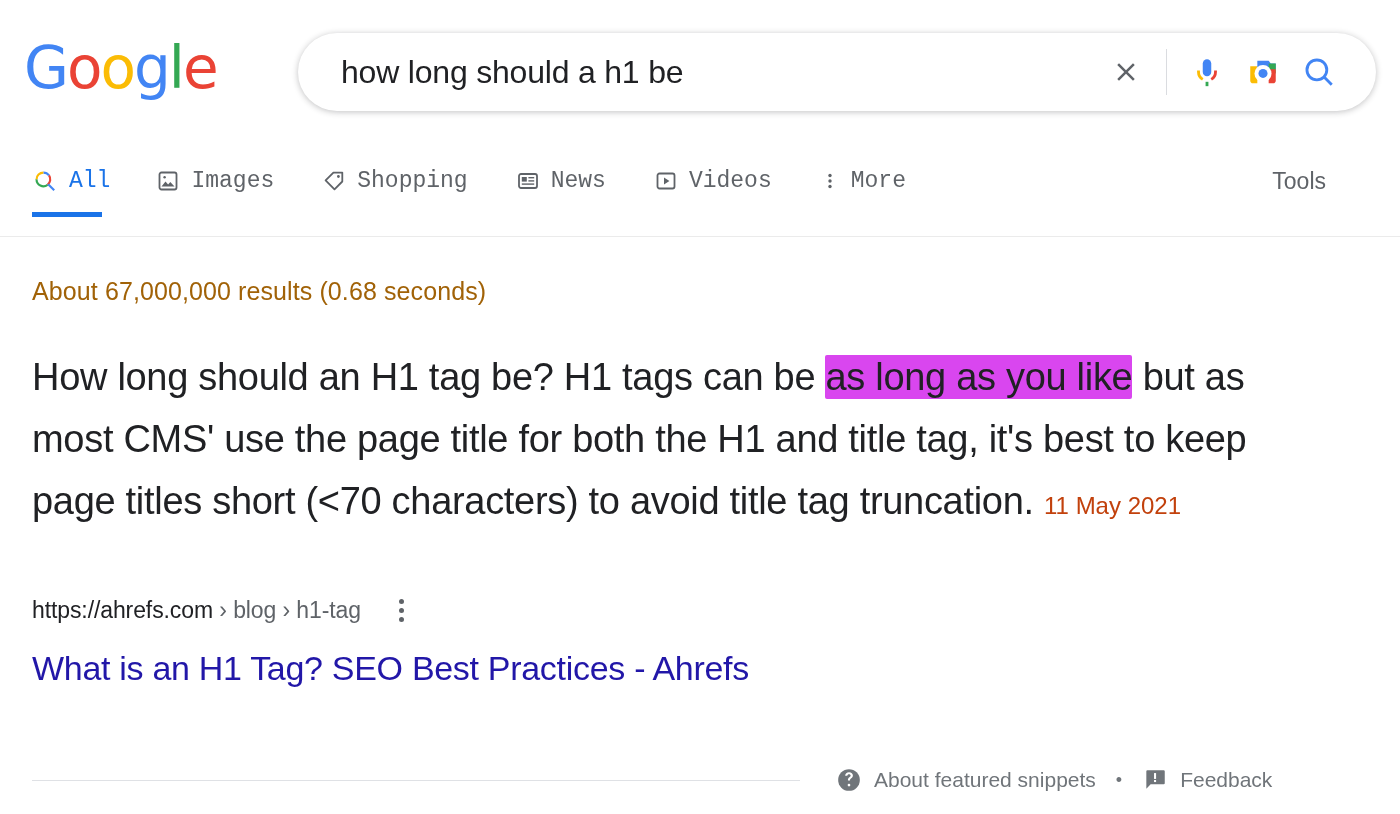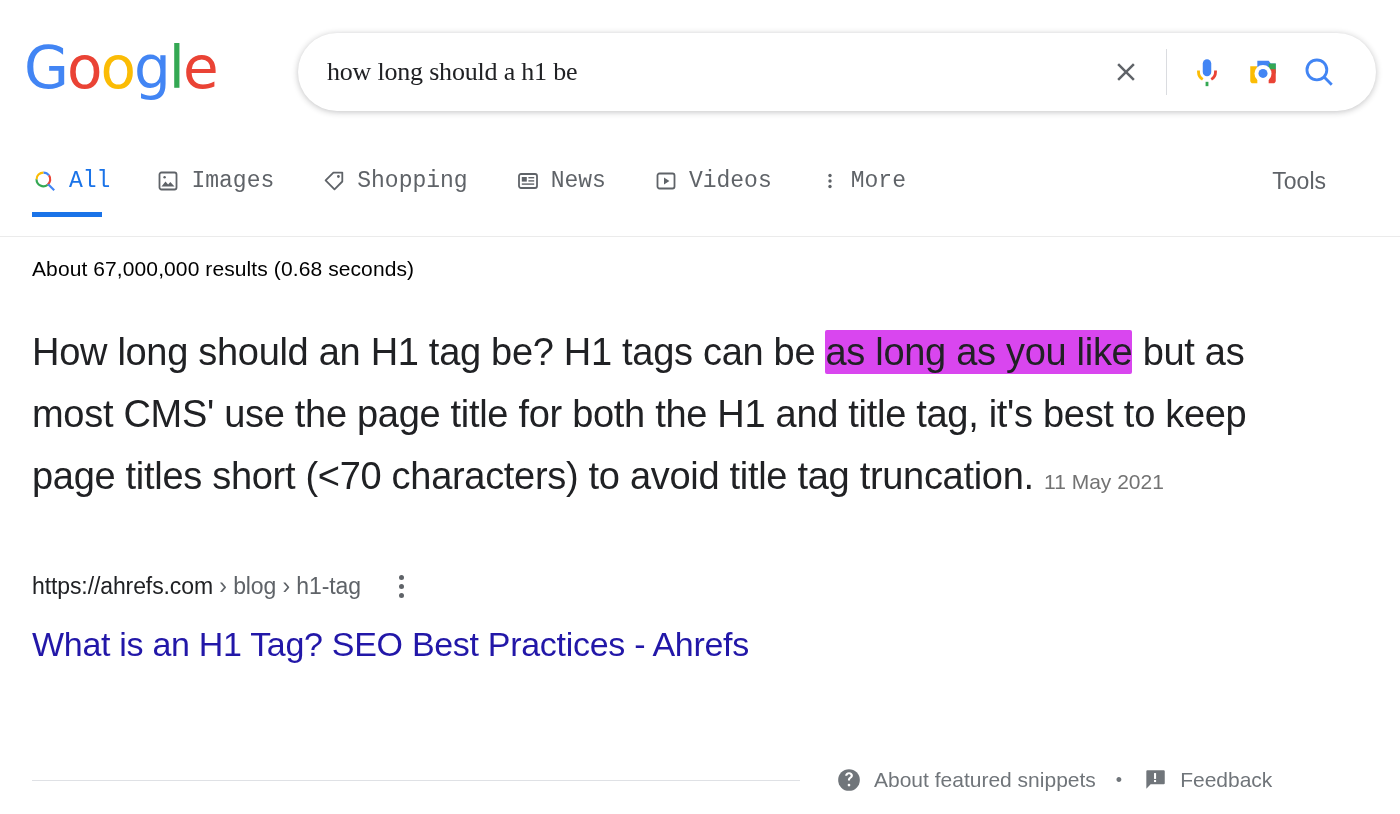--- a/index.html
+++ b/index.html
@@ -41,24 +41,24 @@
     border-radius: 39px;
     box-shadow: 0 1px 6px rgba(32,33,36,.28);
     display: flex;
     align-items: center;
   }
   .search-input {
     flex: 1;
     border: none;
     outline: none;
     background: transparent;
-    font-size: 26px;
+    font-size: 32px;
     color: #202124;
-    padding: 0 14px 0 28px;
-    font-family: Liberation Serif, serif;
+    padding: 0 14px 0 42px;
+    font-family: Liberation Sans, sans-serif;
     letter-spacing: -.2px;
   }
   .search-actions {
     display: flex;
     align-items: center;
     padding-right: 28px;
     gap: 0;
   }
   .icon-btn {
     width: 56px;
@@ -133,42 +133,42 @@
     cursor: pointer;
     padding-right: 42px;
   }
 
   
   .content {
     padding-left: 32px;
     padding-top: 0;
   }
   .result-stats {
-    font-size: 21px;
-    color: #000000;
-    margin-top: 20px;
+    font-size: 25px;
+    color: #a16207;
+    margin-top: 40px;
     letter-spacing: .1px;
   }
 
   .snippet {
     margin-top: 40px;
     max-width: 1290px;
     font-size: 38px;
     line-height: 62px;
     color: #202124;
     letter-spacing: -.3px;
   }
   .snippet .hl {
     background: #d946ef;
     border-radius: 2px;
     padding: 1px 0;
   }
   .snippet-date {
-    font-size: 21px;
-    color: #737373;
+    font-size: 24px;
+    color: #c2410c;
     letter-spacing: 0;
   }
 
   .url-row {
     display: flex;
     align-items: center;
     margin-top: 58px;
     gap: 0;
   }
   .url-text {

